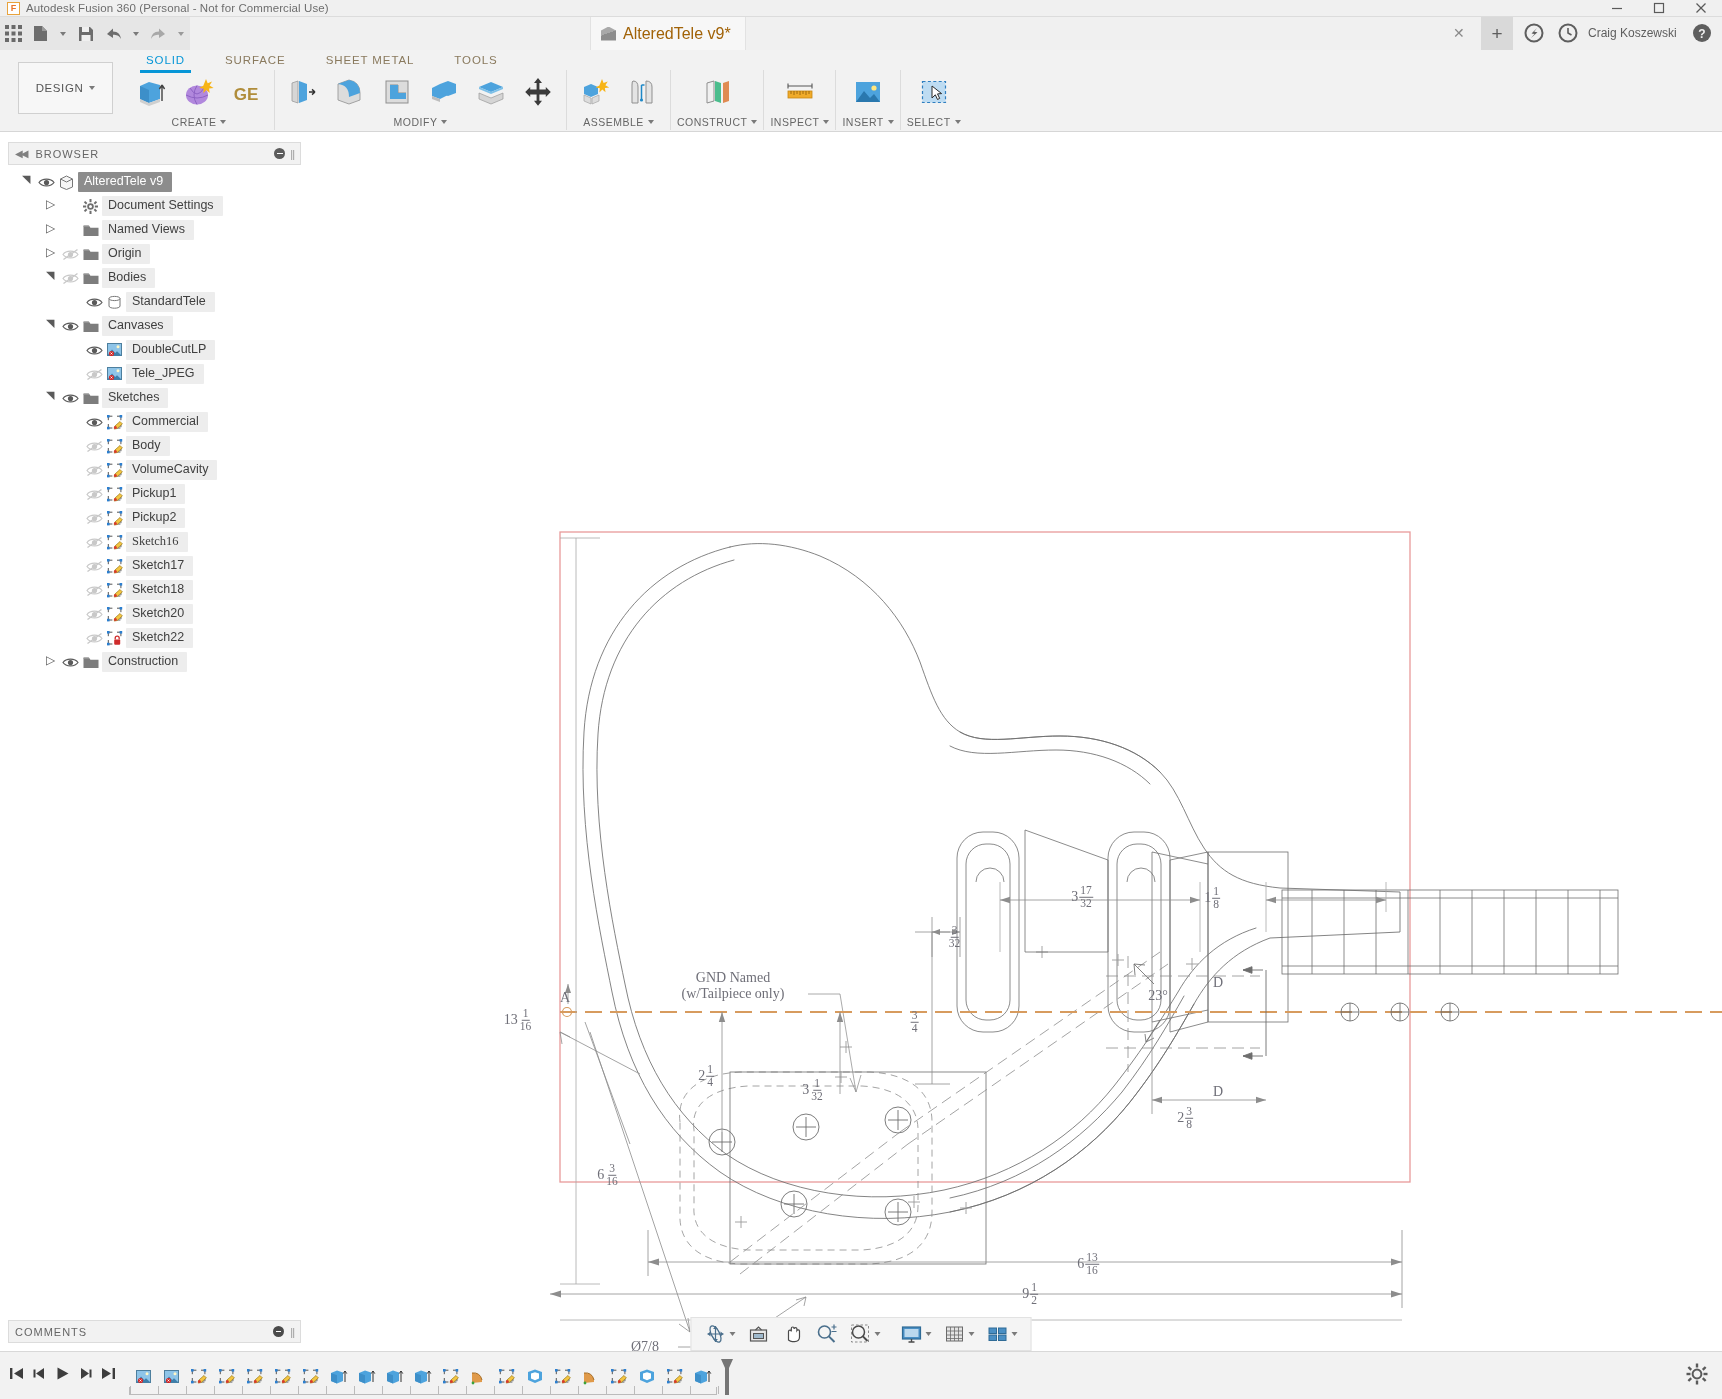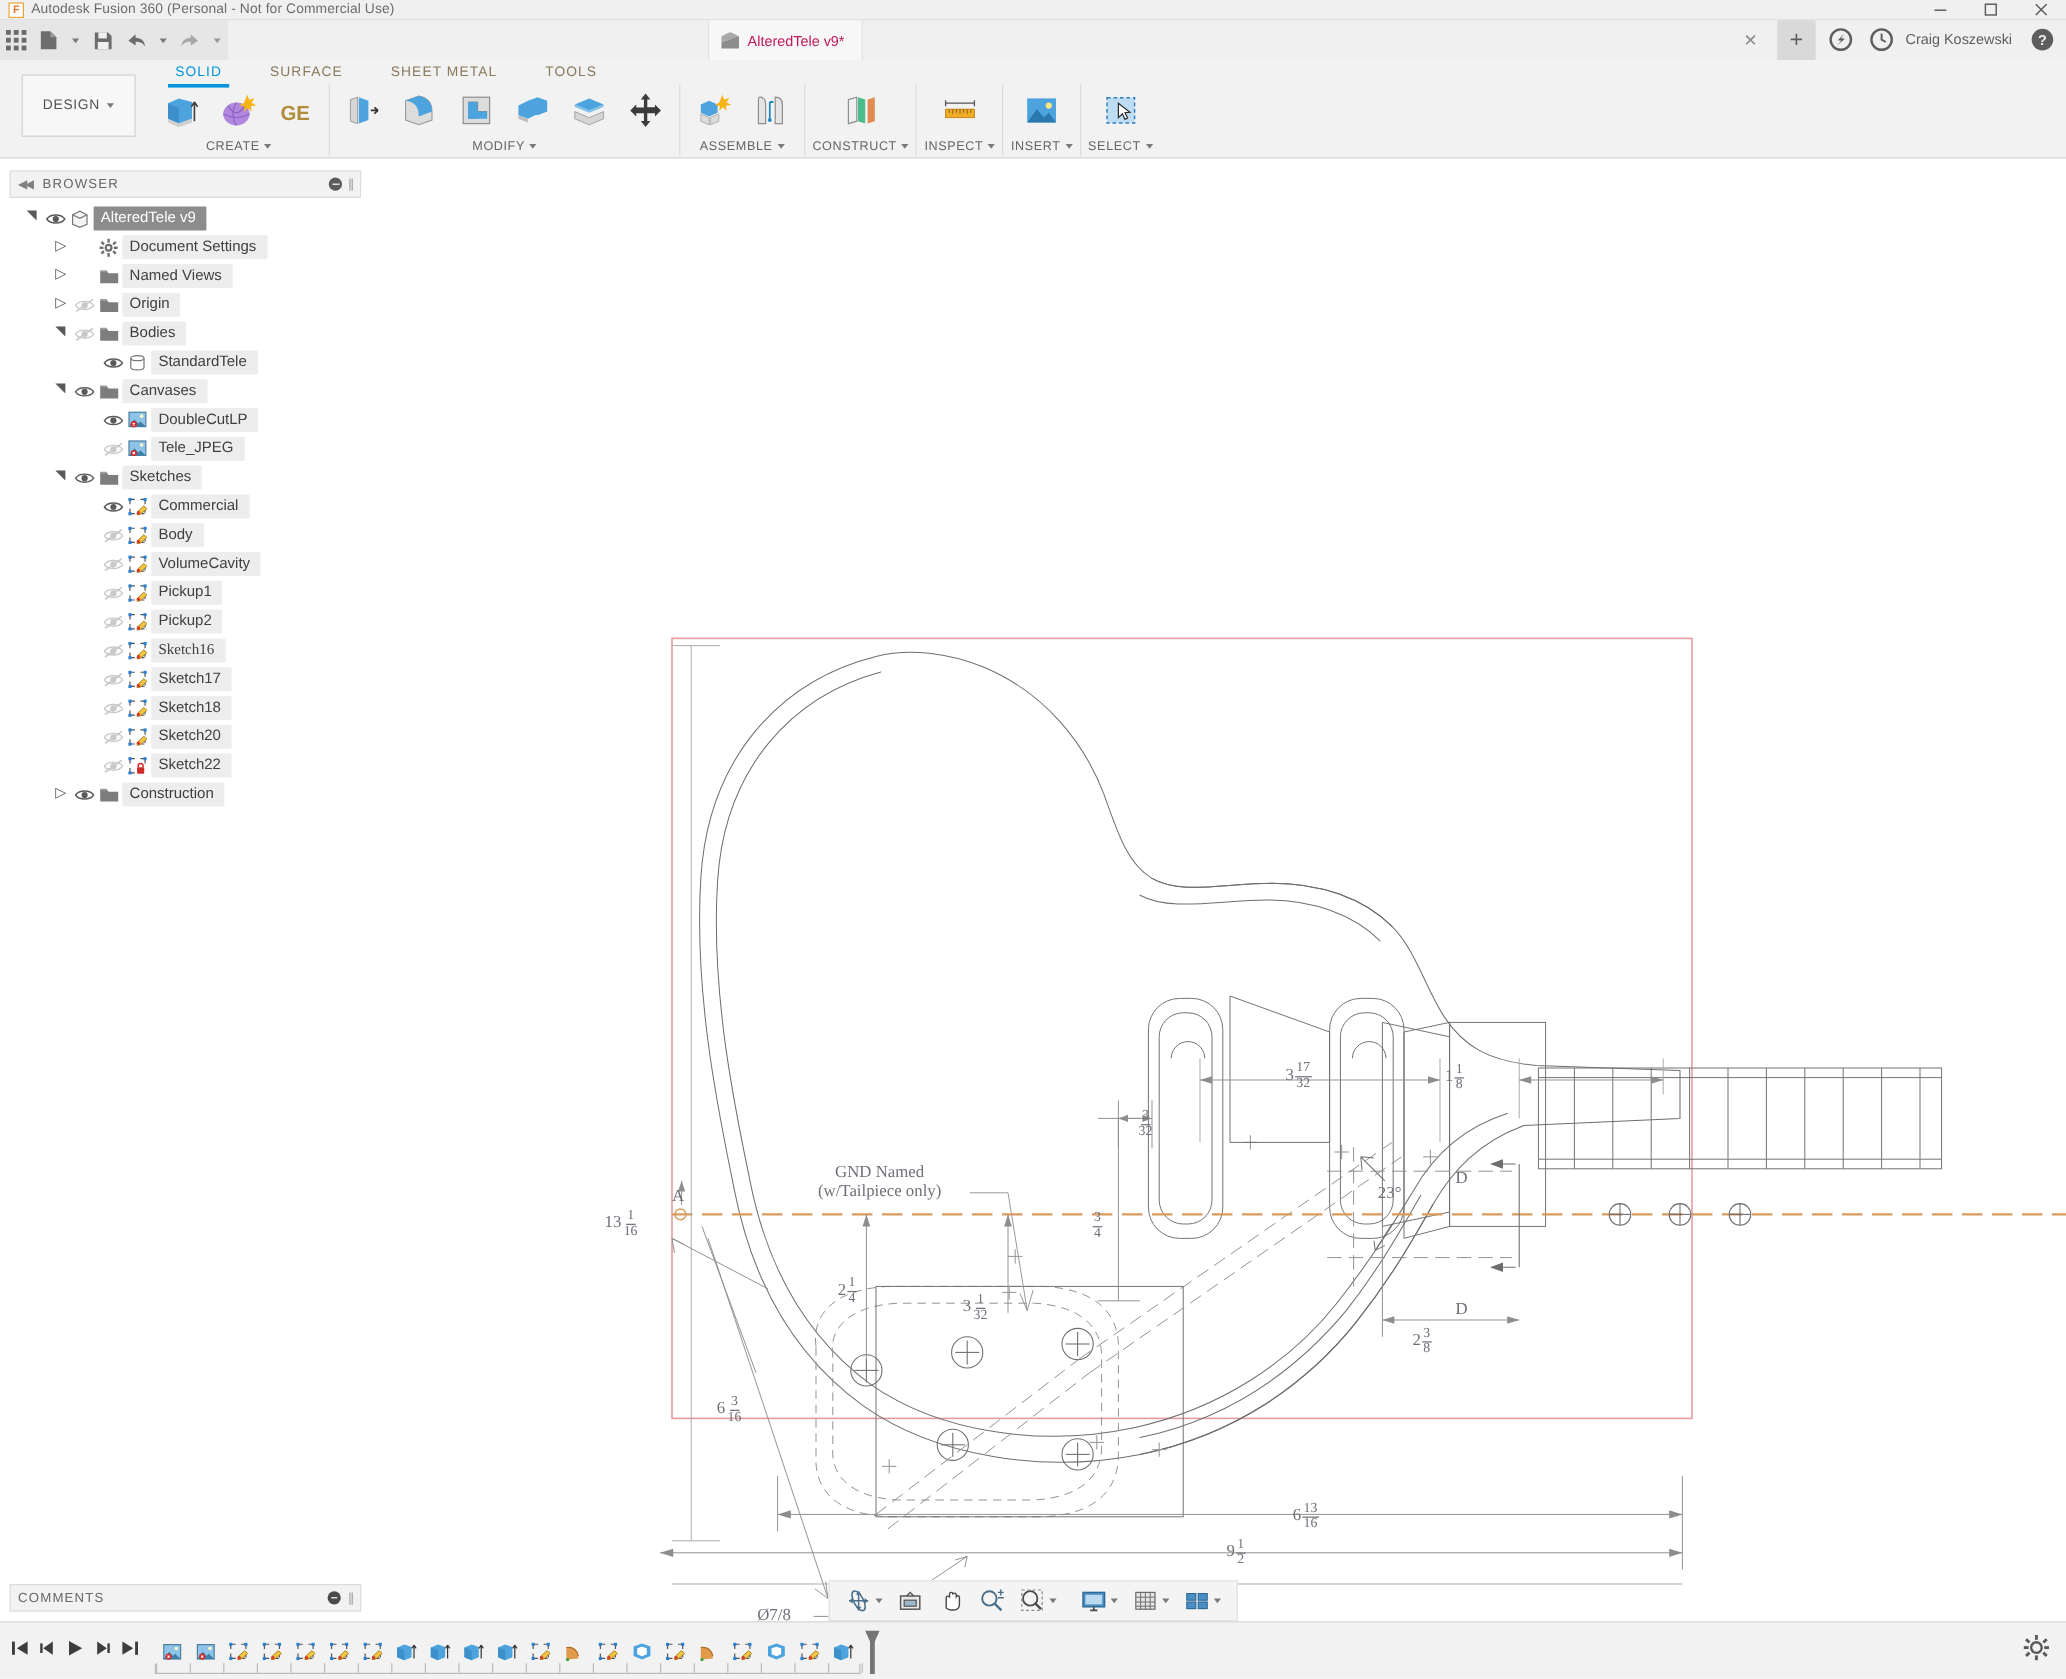--- a/index.html
+++ b/index.html
@@ -61,21 +61,21 @@
     display: flex; align-items: center; gap: 7px;
     padding: 0 14px 0 10px;
     background: #f7f7f7;
     border-left: 1px solid #e2e2e2; border-right: 1px solid #e2e2e2;
   }
   #doctab .cubeicon {
     width: 15px; height: 14px;
     background: linear-gradient(160deg,#a9a9a9 0 45%, #8d8d8d 45% 100%);
     clip-path: polygon(0% 28%, 50% 0%, 100% 28%, 100% 100%, 50% 100%, 0% 100%);
   }
-  #doctab .doclabel { font-size: 12px; color: #be185d; }
+  #doctab .doclabel { font-size: 16px; color: #a16207; }
   #tabclose { position: absolute; left: 1453px; top: 9px; font-size: 14px; color: #8a8a8a; line-height: 1; }
   #tabplus {
     position: absolute; left: 1481px; top: 0; width: 32px; height: 33px;
     background: #d9d9d9; display: flex; align-items: center; justify-content: center;
     color: #5d5d5d; font-size: 19px; line-height: 1;
   }
   #tabextra { position: absolute; left: 1524px; top: 6px; display: flex; gap: 14px; align-items: center; }
   #username { position: absolute; left: 1588px; top: 9px; font-size: 12px; color: #5e5e5e; white-space: nowrap; }
   #helpbtn { position: absolute; left: 1692px; top: 6px; }
 

